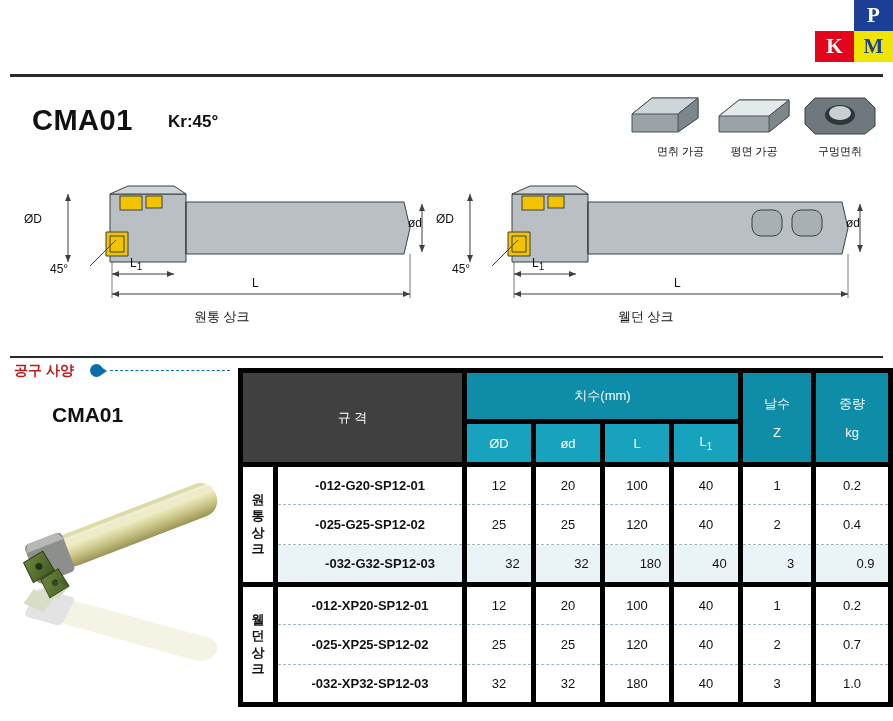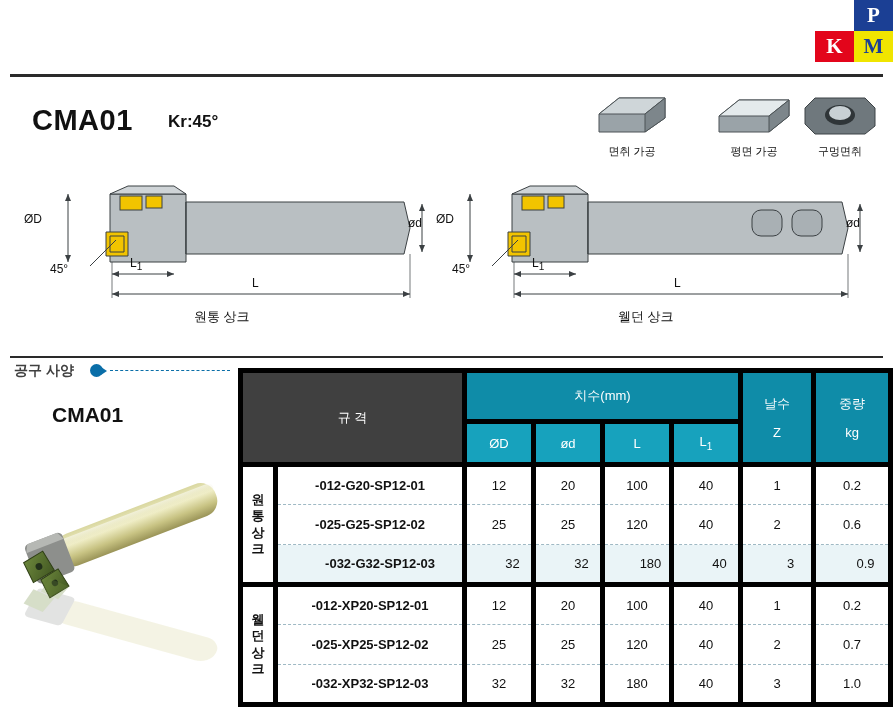--- a/index.html
+++ b/index.html
@@ -22,34 +22,34 @@
   
   .rule-top{position:absolute;left:10px;top:74px;width:873px;height:3px;background:#2a2a2a;}
 
   
   .title{position:absolute;left:32px;top:104px;font-size:29px;font-weight:bold;letter-spacing:.5px;}
   .subtitle{position:absolute;left:168px;top:112px;font-size:17px;font-weight:bold;}
 
   
   .proc{position:absolute;top:92px;width:80px;text-align:center;}
   .proc .cap{font-size:11px;margin-top:4px;color:#111;}
-  .proc1{left:592px;}
+  .proc1{left:624px;text-align:right;}
   .proc2{left:714px;}
   .proc3{left:800px;}
 
   
   .draw{position:absolute;top:170px;height:160px;}
   .draw .lbl{position:absolute;font-size:12px;}
   .caption{position:absolute;font-size:13px;}
 
   
   .rule-mid{position:absolute;left:10px;top:356px;width:873px;height:2px;background:#2a2a2a;}
 
   
-  .spec-head{position:absolute;left:14px;top:362px;font-size:14px;font-weight:bold;color:#404040;}
+  .spec-head{position:absolute;left:14px;top:362px;font-size:14px;font-weight:bold;color:#b91c1c;}
   .spec-dot{position:absolute;left:90px;top:364px;width:13px;height:13px;border-radius:50%;background:#0a6ea8;}
   .spec-dot:after{content:"";position:absolute;left:11px;top:3px;width:0;height:0;
     border-left:6px solid #0a6ea8;border-top:4px solid transparent;border-bottom:4px solid transparent;}
   .dash-line{position:absolute;left:110px;top:370px;width:120px;height:0;border-top:1px dashed #0a6ea8;}
 
   .prod-name{position:absolute;left:52px;top:403px;font-size:21px;font-weight:bold;}
 
   
   .photo{position:absolute;left:8px;top:440px;width:228px;height:275px;}
 
@@ -265,21 +265,21 @@
       <td class="dashed-b">1</td>
       <td class="dashed-b">0.2</td>
     </tr>
     <tr style="height:40px;">
       <td class="spec dashed-b dashed-t">-025-G25-SP12-02</td>
       <td class="dashed-b dashed-t">25</td>
       <td class="dashed-b dashed-t">25</td>
       <td class="dashed-b dashed-t">120</td>
       <td class="dashed-b dashed-t">40</td>
       <td class="dashed-b dashed-t">2</td>
-      <td class="dashed-b dashed-t">0.6</td>
+      <td class="dashed-b dashed-t">0.4</td>
     </tr>
     <tr class="alt" style="height:40px;">
       <td class="spec dashed-t">-032-G32-SP12-03</td>
       <td class="dashed-t">32</td>
       <td class="dashed-t">32</td>
       <td class="dashed-t">180</td>
       <td class="dashed-t">40</td>
       <td class="dashed-t">3</td>
       <td class="dashed-t">0.9</td>
     </tr>

